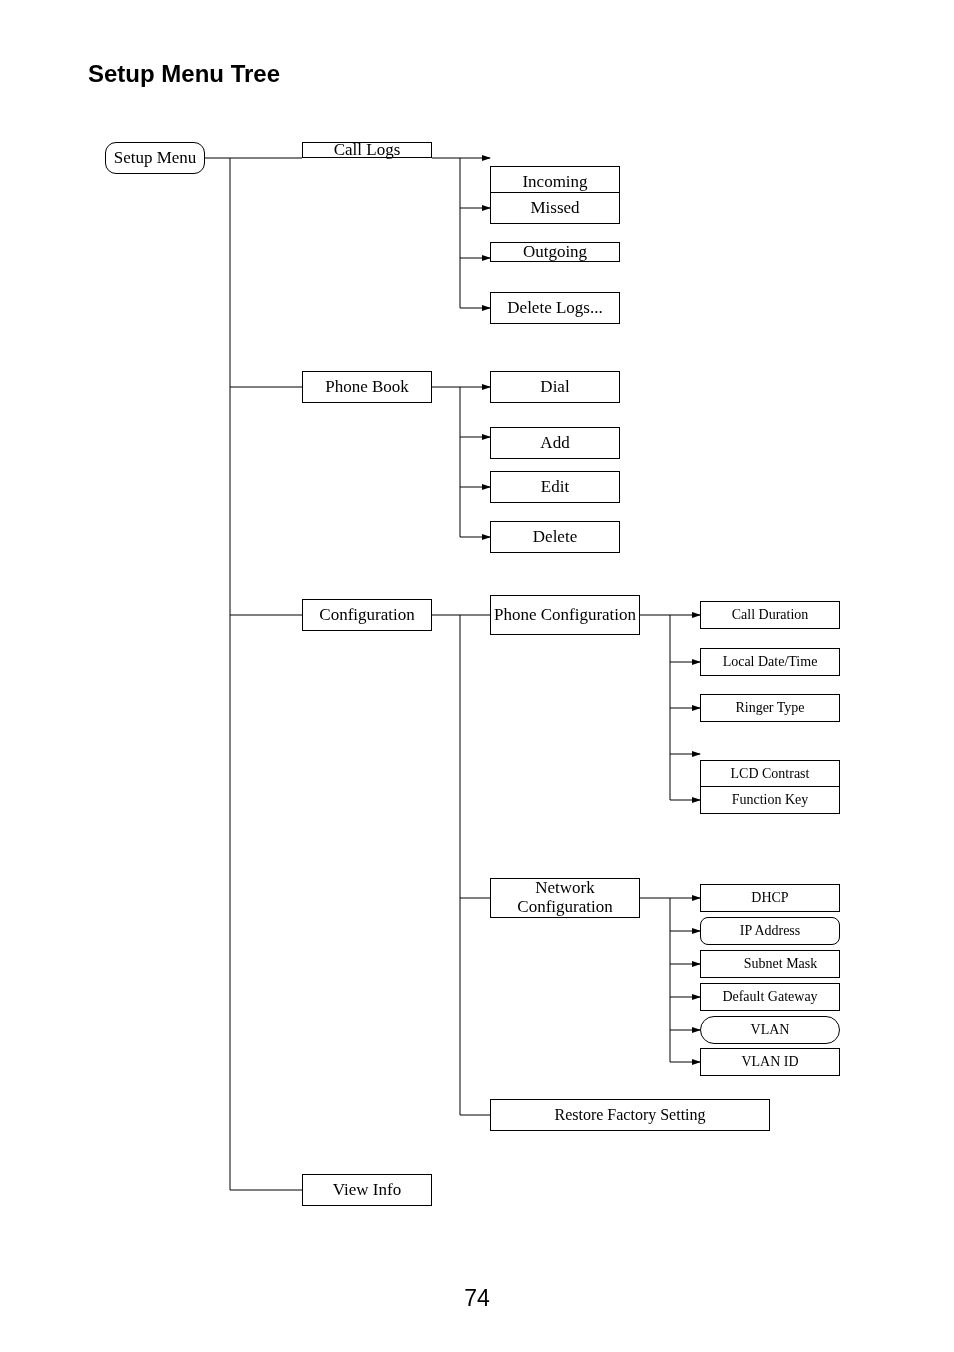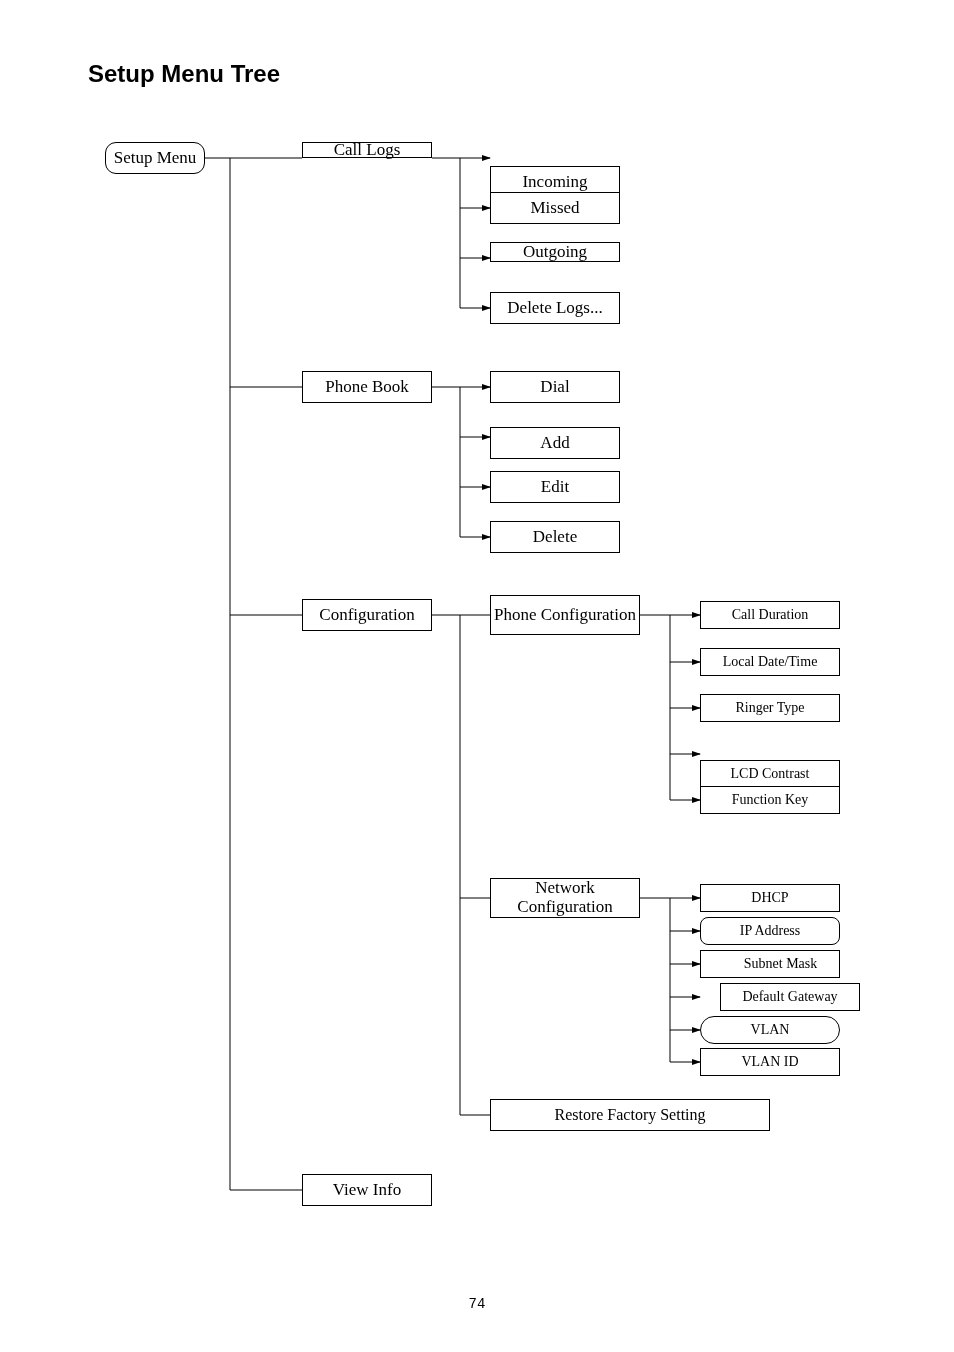--- a/index.html
+++ b/index.html
@@ -39,22 +39,22 @@
     top: 0; left: 0;
     width: 954px;
     height: 1352px;
     pointer-events: none;
   }
   .page-num {
     position: absolute;
     bottom: 40px;
     left: 0; right: 0;
     text-align: center;
-    font-family: Liberation Mono, monospace;
-    font-size: 14px;
+    font-family: Liberation Sans, sans-serif;
+    font-size: 23px;
   }
 </style>
 </head>
 <body>
 
 <div class="title">Setup Menu Tree</div>
 
 <svg class="lines">
   <defs>
     <marker id="arrow" markerWidth="10" markerHeight="10" refX="8" refY="3" orient="auto" markerUnits="strokeWidth">
@@ -125,17 +125,17 @@
 
 <div class="box small" style="left:700px; top:601px; width:140px; height:28px;">Call Duration</div>
 <div class="box small" style="left:700px; top:648px; width:140px; height:28px;">Local Date/Time</div>
 <div class="box small" style="left:700px; top:694px; width:140px; height:28px;">Ringer Type</div>
 <div class="box small" style="left:700px; top:760px; width:140px; height:28px;">LCD Contrast</div>
 <div class="box small" style="left:700px; top:786px; width:140px; height:28px;">Function Key</div>
 
 <div class="box small" style="left:700px; top:884px; width:140px; height:28px;">DHCP</div>
 <div class="box small" style="left:700px; top:917px; width:140px; height:28px;border-radius:8px;">IP Address</div>
 <div class="box small" style="left:700px; top:950px; width:140px; height:28px;padding-left:21px;">Subnet Mask</div>
-<div class="box small" style="left:700px; top:983px; width:140px; height:28px;margin-left:20px;">Default Gateway</div>
+<div class="box small" style="left:700px; top:983px; width:140px; height:28px;">Default Gateway</div>
 <div class="box small" style="left:700px; top:1016px; width:140px; height:28px;border-radius:14px;">VLAN</div>
 <div class="box small" style="left:700px; top:1048px; width:140px; height:28px;">VLAN ID</div>
 
 <div class="page-num">74</div>
 
 </body></html>

